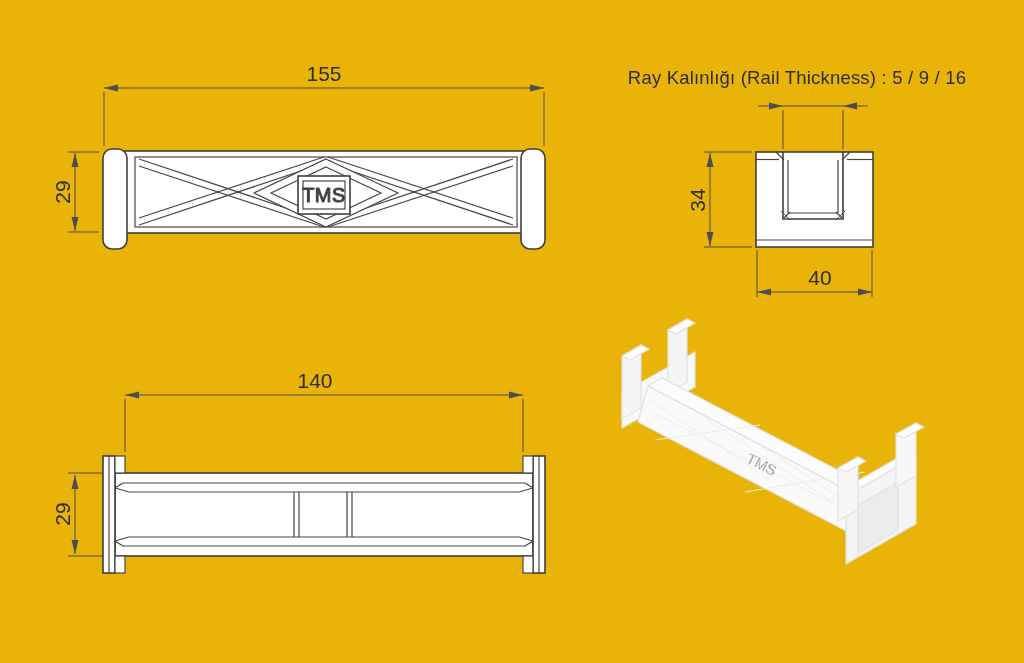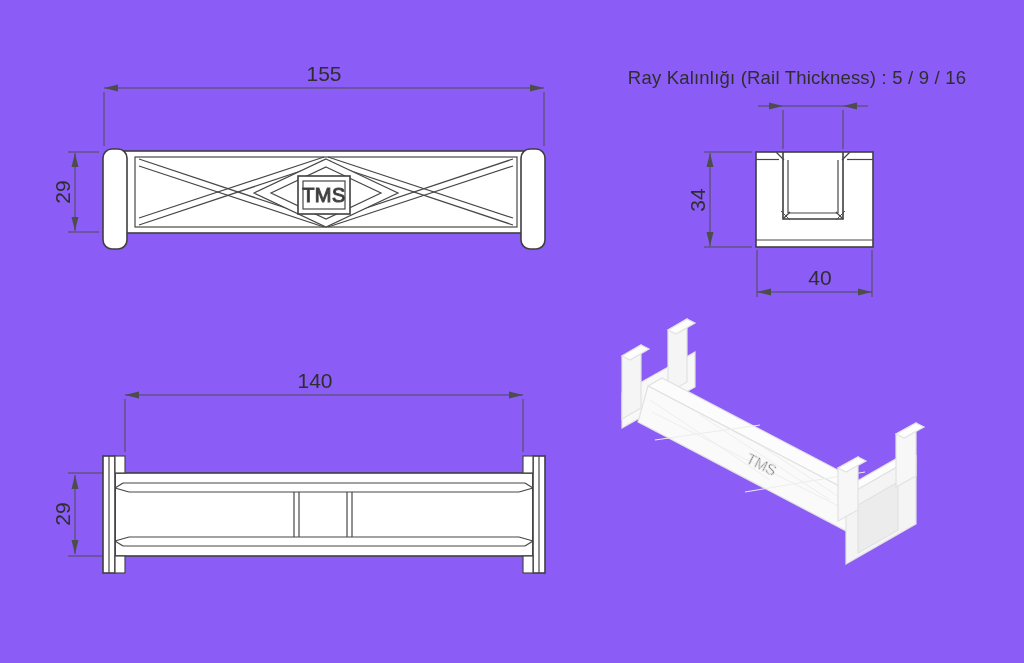--- a/index.html
+++ b/index.html
@@ -1,16 +1,16 @@
 <!DOCTYPE html>
 <html><head>
 <meta charset="utf-8">
 <style>
   html,body{margin:0;padding:0;background:#ffffff;}
-  .canvas{position:relative;width:1024px;height:663px;background:#8b5cf6;overflow:hidden;
+  .canvas{position:relative;width:1024px;height:663px;background:#eab308;overflow:hidden;
           font-family:"Liberation Sans", sans-serif;}
   svg{display:block;}
   text{font-family:"Liberation Sans", sans-serif;fill:#2e2e2e;}
   .dimtxt{font-size:21px;}
   .titletxt{font-size:18.5px;letter-spacing:0.2px;}
   .main{stroke:#3f3f3f;stroke-width:1.6;fill:none;}
   .mainf{stroke:#3f3f3f;stroke-width:1.6;fill:#ffffff;}
   .med{stroke:#474747;stroke-width:1.2;fill:none;}
   .medf{stroke:#474747;stroke-width:1.2;fill:#ffffff;}
   .dim{stroke:#4d4d4d;stroke-width:1;fill:none;}

